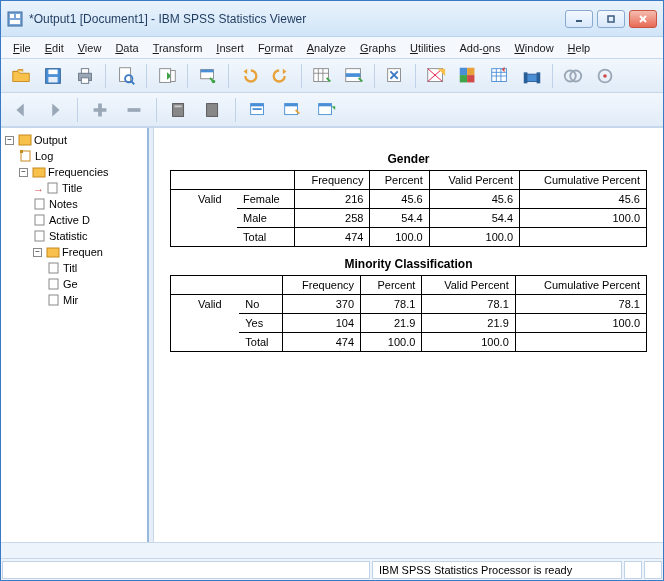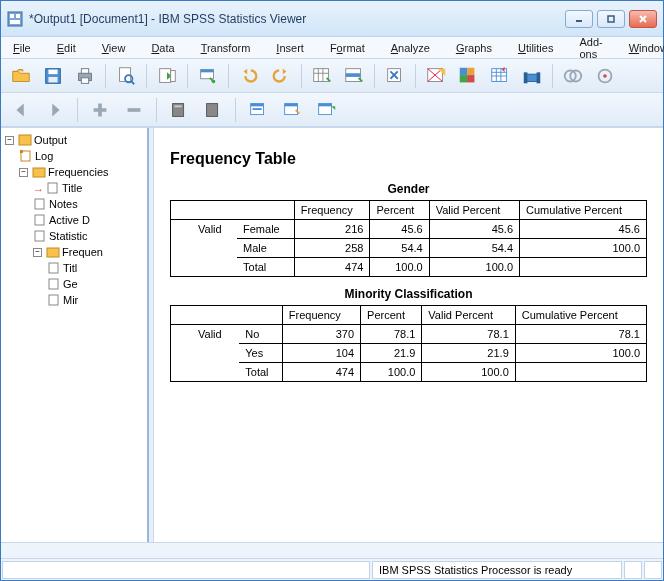--- a/index.html
+++ b/index.html
@@ -4,21 +4,21 @@
 <style>
 * { box-sizing: border-box; margin: 0; padding: 0; }
 body { font-family: Tahoma, Arial, sans-serif; font-size: 11px; background: #d4e4f7; width: 664px; height: 581px; overflow: hidden; }
 .window { width: 664px; height: 581px; border: 1px solid #3a79c4; background: #fff; display: flex; flex-direction: column; }
 .titlebar { height: 36px; background: linear-gradient(#eaf3fc,#d0e5f8); border-bottom: 1px solid #b8d3ee; display: flex; align-items: center; padding: 0 6px; }
 .titlebar .icon { width: 16px; height: 16px; margin-right: 6px; }
 .titlebar .title { flex: 1; color: #1f3b5f; font-size: 12px; }
 .winbtns { display: flex; gap: 4px; }
 .winbtn { width: 28px; height: 18px; border: 1px solid #8aa9cf; border-radius: 3px; background: linear-gradient(#f3f8fe,#d8e8fb); display: flex; align-items: center; justify-content: center; font-size: 10px; color: #3a5a80; cursor: pointer; }
 .winbtn.close { background: linear-gradient(#f5bcb0,#e76a54); border-color: #c95440; color: #fff; }
-.menubar { height: 22px; background: #f5f9fe; border-bottom: 1px solid #c8d8ec; display: flex; align-items: center; padding: 0 6px; gap: 14px; }
+.menubar { height: 22px; background: #f5f9fe; border-bottom: 1px solid #c8d8ec; display: flex; align-items: center; padding: 0 6px; gap: 2px; }
 .menuitem { padding: 2px 6px; color: #1a1a1a; cursor: pointer; }
 .menuitem u { text-decoration: underline; }
 .toolbar { height: 34px; background: linear-gradient(#f2f7fd,#e1ecf8); border-bottom: 1px solid #c8d8ec; display: flex; align-items: center; padding: 0 6px; gap: 4px; }
 .toolbar2 { height: 34px; background: linear-gradient(#f2f7fd,#e1ecf8); border-bottom: 1px solid #c8d8ec; display: flex; align-items: center; padding: 0 6px; gap: 6px; }
 .tb { width: 28px; height: 26px; border: 1px solid transparent; border-radius: 3px; display: flex; align-items: center; justify-content: center; cursor: pointer; }
 .tb svg { width: 22px; height: 22px; }
 .sep { width: 1px; height: 24px; background: #c0d2e8; margin: 0 2px; }
 .body { flex: 1; display: flex; background: #fff; border-top: 1px solid #c8d8ec; min-height: 0; }
 .outline { width: 148px; border-right: 2px solid #97b8db; background: #fff; overflow: auto; padding: 4px 2px; }
 .splitter { width: 4px; background: #e6eef8; cursor: col-resize; }
@@ -26,21 +26,21 @@
 .tree ul { list-style: none; padding-left: 14px; }
 .tree > ul { padding-left: 2px; }
 .tree li { white-space: nowrap; line-height: 16px; display: flex; align-items: center; gap: 2px; }
 .tree li > .tw { width: 9px; height: 9px; border: 1px solid #888; display: inline-flex; align-items: center; justify-content: center; font-size: 8px; line-height: 1; cursor: pointer; background: #fff; margin-right: 2px; }
 .tree .node-label { cursor: pointer; }
 .tree .ico { width: 14px; height: 12px; display: inline-block; }
 h2.sect { font-size: 16px; font-weight: bold; margin: 8px 0 14px 0; color: #000; }
 .tbl-title { text-align: center; font-weight: bold; font-size: 12px; margin: 10px 0 4px; }
 table.freq { border-collapse: collapse; width: 100%; font-size: 11px; }
 table.freq th, table.freq td { border: 1px solid #000; padding: 3px 6px; text-align: right; }
-table.freq th { font-weight: normal; text-align: left; }
+table.freq th { font-weight: normal; text-align: right; }
 table.freq td.lab { text-align: left; border-left: 1px solid #000; }
 table.freq td.lab2 { text-align: left; border-left: none; }
 table.freq tr.hdr th { border-top: 1px solid #000; }
 table.freq .rowgrp { border-right: 1px solid #000; padding-left: 27px; }
 .statusbar { height: 22px; background: #eef4fb; border-top: 1px solid #c8d8ec; display: flex; align-items: center; font-size: 11px; }
 .status-cell { border: 1px solid #c0d2e8; height: 18px; margin: 0 1px; padding: 0 6px; display: flex; align-items: center; background: #fff; }
 .status-fill { flex: 1; }
 .scroll-shim { height: 16px; background: #eef4fb; border-top: 1px solid #c8d8ec; }
 </style>
 </head>
@@ -360,21 +360,20 @@
                   </svg>
                 <span class="node-label">Mir</span>
               </li>
             </ul>
           </ul>
         </ul>
       </ul>
     </div>
     <div class="splitter"></div>
     <div class="content">
-      <h2 class="sect">Frequency Table</h2>
 
       <div class="tbl-title">Gender</div>
       <table class="freq">
         <tbody>
             <tr class="hdr">
           <th colspan="2" style="border-top:1px solid #000;border-left:1px solid #000;"></th>
           <th>Frequency</th>
           <th>Percent</th>
           <th>Valid Percent</th>
           <th>Cumulative Percent</th>

